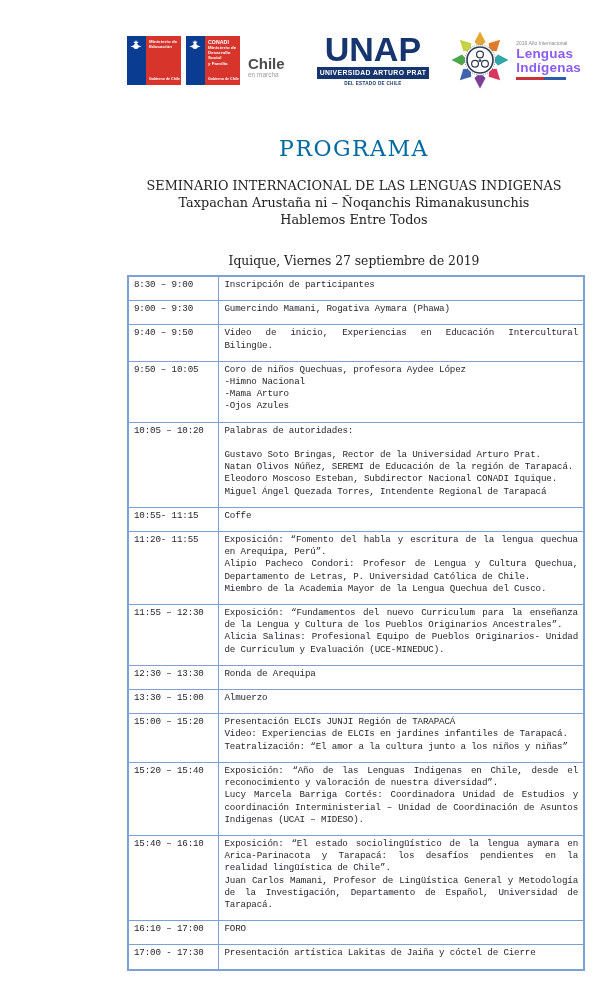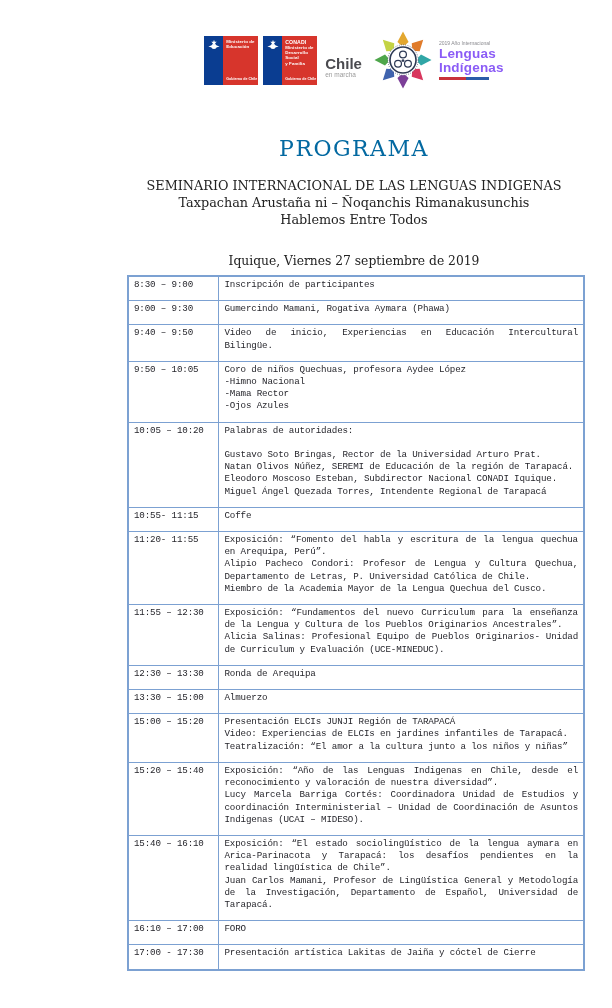--- a/index.html
+++ b/index.html
@@ -91,20 +91,25 @@
           <div class="gov-footer">Gobierno de Chile</div>
         </div>
       </div>
     </div>
 
     <div class="chile-mark">
       <div class="cm1">Chile</div>
       <div class="cm2">en marcha</div>
     </div>
 
+    <div class="unap">
+      <div class="unap-acronym">UNAP</div>
+      <div class="unap-bar">UNIVERSIDAD ARTURO PRAT</div>
+      <div class="unap-sub">DEL ESTADO DE CHILE</div>
+    </div>
 
     <div class="lenguas">
       <svg id="mandala" width="62" height="62" viewBox="0 0 100 100">
         <g id="mandala-points">
             <polygon points="50,4 59,21 50,29 41,21" transform="rotate(0 50 50)" fill="#e3a72f"></polygon>
             <polygon points="50,4 59,21 50,29 41,21" transform="rotate(45 50 50)" fill="#e07b2a"></polygon>
             <polygon points="50,4 59,21 50,29 41,21" transform="rotate(90 50 50)" fill="#30a6a6"></polygon>
             <polygon points="50,4 59,21 50,29 41,21" transform="rotate(135 50 50)" fill="#d8365d"></polygon>
             <polygon points="50,4 59,21 50,29 41,21" transform="rotate(180 50 50)" fill="#7c3f98"></polygon>
             <polygon points="50,4 59,21 50,29 41,21" transform="rotate(225 50 50)" fill="#3f63ae"></polygon>
@@ -163,21 +168,21 @@
     <td class="content-cell">
             <div class="line">Video de inicio, Experiencias en Educación Intercultural Bilingüe.</div>
           </td>
   </tr>
 
   <tr>
     <td class="time-cell">9:50 – 10:05</td>
     <td class="content-cell">
             <div class="line">Coro de niños Quechuas, profesora Aydee López</div>
             <div class="line">-Himno Nacional</div>
-            <div class="line">-Mama Rector</div>
+            <div class="line">-Mama Arturo</div>
             <div class="line">-Ojos Azules</div>
           </td>
   </tr>
 
   <tr>
     <td class="time-cell">10:05 – 10:20</td>
     <td class="content-cell">
             <div class="line">Palabras de autoridades:</div>
             <div class="line">&nbsp;</div>
             <div class="line">Gustavo Soto Bringas, Rector de la Universidad Arturo Prat.</div>

